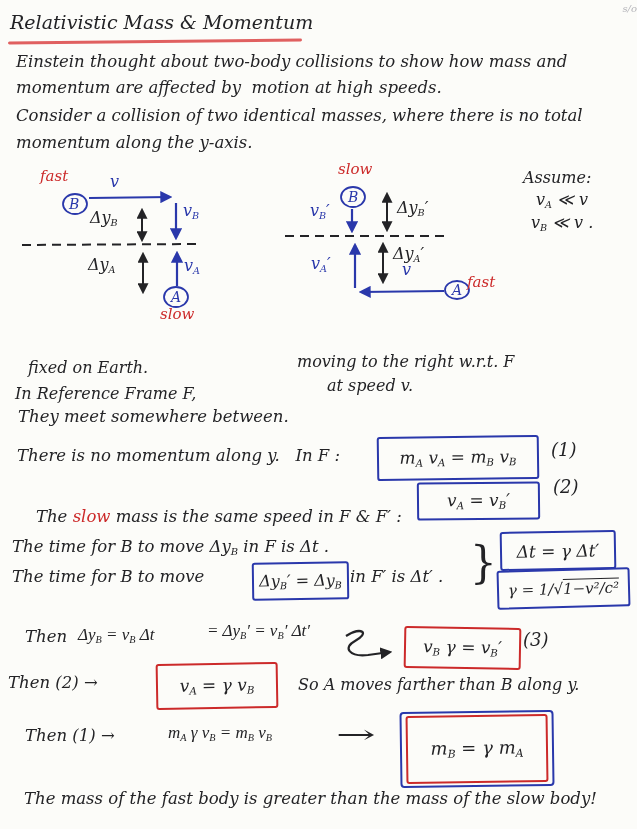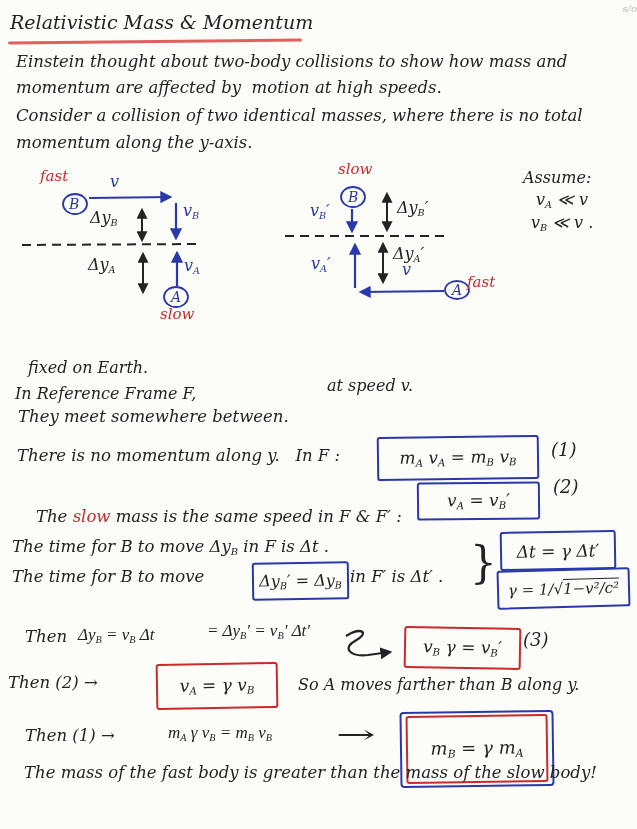--- a/index.html
+++ b/index.html
@@ -106,20 +106,21 @@
   <div class="t blue fs16" style="left:402px;top:261px;">v</div>
   <div class="t red fs15" style="left:467px;top:274px;">fast</div>
   <div class="t blue" style="left:452px;top:282px;font-size:14px;">A</div>
 
   <div class="t ink fs16" style="left:523px;top:169px;">Assume:</div>
   <div class="t ink fs16" style="left:536px;top:191px;">v<sub>A</sub> ≪ v</div>
   <div class="t ink fs16" style="left:531px;top:214px;">v<sub>B</sub> ≪ v .</div>
 
   <div class="t ink fs16" style="left:15px;top:349px;margin-top:36px;">In Reference Frame F,</div>
   <div class="t ink fs16" style="left:28px;top:359px;">fixed on Earth.</div>
+  <div class="t ink fs16" style="left:297px;top:353px;">moving to the right w.r.t. F</div>
   <div class="t ink fs16" style="left:327px;top:377px;">at speed v.</div>
 
   <div class="t ink fs165" style="left:18px;top:408px;">They meet somewhere between.</div>
 
   <div class="t ink fs165" style="left:17px;top:447px;">There is no momentum along y.   In F :</div>
   <div class="box" style="left:377px;top:436px;width:158px;height:40px;transform:rotate(-0.8deg);">
     <span>m<sub>A</sub> v<sub>A</sub> = m<sub>B</sub> v<sub>B</sub></span>
   </div>
   <div class="t ink fs18" style="left:551px;top:440px;">(1)</div>
 
@@ -164,15 +165,15 @@
 
   <div class="t ink fs165" style="left:25px;top:727px;">Then (1) →</div>
   <div class="t ink fs17" style="left:168px;top:723px;">m<sub>A</sub> γ v<sub>B</sub> = m<sub>B</sub> v<sub>B</sub></div>
   <div class="stretch-arrow" style="left:336px;top:720px;">→</div>
   <div class="dblbox" style="left:400px;top:711px;width:142px;height:64px;transform:rotate(-0.8deg);">
     <div class="dblinner">
       <span>m<sub>B</sub> = γ m<sub>A</sub></span>
     </div>
   </div>
 
-  <div class="t ink fs165" style="left:24px;top:764px;">The mass of the fast body is greater than the mass of the slow body!</div>
+  <div class="t ink fs165" style="left:24px;top:790px;">The mass of the fast body is greater than the mass of the slow body!</div>
 
 </div>
 
 </body></html>

